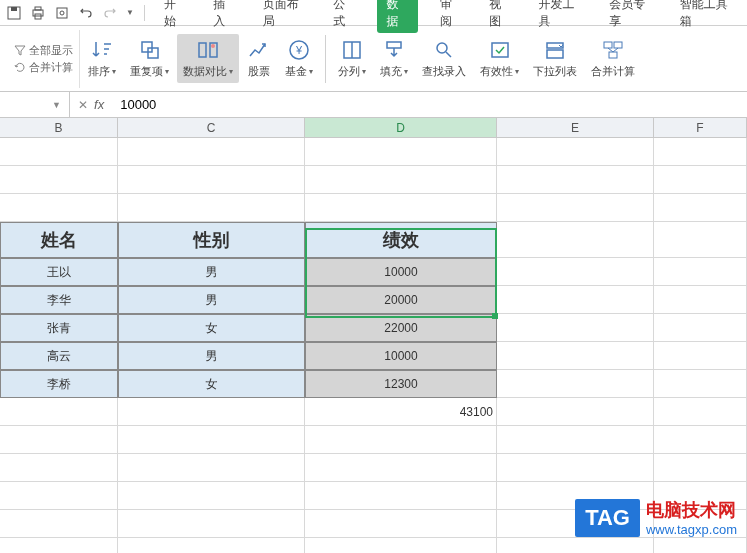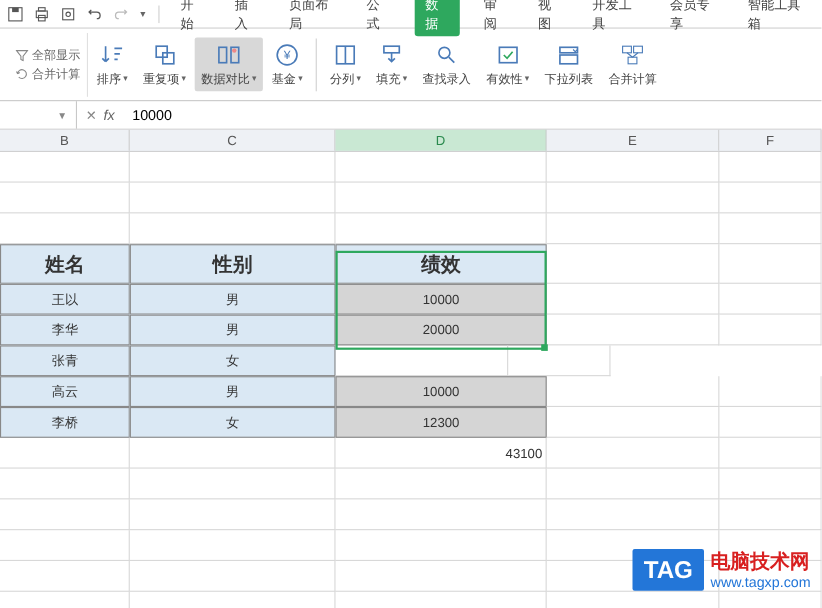--- a/index.html
+++ b/index.html
@@ -157,20 +157,29 @@
           <rect x="14" y="5" width="7" height="14" fill="none" stroke="#4a7bb8" stroke-width="1.5"></rect>
           <circle cx="17" cy="8" r="2" fill="#e88"></circle>
         </svg>
     </span>
     <span class="ribbon-label">
         <span>数据对比</span>
         <span class="dropdown-arrow">▾</span>
       </span>
   </div>
 
+  <div class="ribbon-btn">
+    <span class="ribbon-icon">
+      <svg width="24" height="24" viewBox="0 0 24 24">
+          <path d="M3 18l5-6 4 3 6-9" stroke="#4a7bb8" stroke-width="1.5" fill="none"></path>
+          <path d="M15 6h3v3" stroke="#4a7bb8" stroke-width="1.5" fill="none"></path>
+        </svg>
+    </span>
+    <span class="ribbon-label">股票</span>
+  </div>
 
   <div class="ribbon-btn">
     <span class="ribbon-icon">
       <svg width="24" height="24" viewBox="0 0 24 24">
           <circle cx="12" cy="12" r="9" fill="none" stroke="#4a7bb8" stroke-width="1.5"></circle>
           <text x="12" y="16" font-size="11" text-anchor="middle" fill="#4a7bb8">¥</text>
         </svg>
     </span>
     <span class="ribbon-label">
         <span>基金</span>
@@ -315,20 +324,21 @@
     <div class="grid-row">
         <div class="cell data-b" style="width:118px">李华</div>
         <div class="cell data-c" style="width:187px">男</div>
         <div class="cell data-d" style="width:192px">20000</div>
         <div class="cell" style="width:157px"></div>
         <div class="cell" style="width:93px"></div>
       </div>
     <div class="grid-row">
         <div class="cell data-b" style="width:118px">张青</div>
         <div class="cell data-c" style="width:187px">女</div>
+        <div class="cell data-d" style="width:192px">22000</div>
         <div class="cell" style="width:157px"></div>
         <div class="cell" style="width:93px"></div>
       </div>
     <div class="grid-row">
         <div class="cell data-b" style="width:118px">高云</div>
         <div class="cell data-c" style="width:187px">男</div>
         <div class="cell data-d" style="width:192px">10000</div>
         <div class="cell" style="width:157px"></div>
         <div class="cell" style="width:93px"></div>
       </div>

